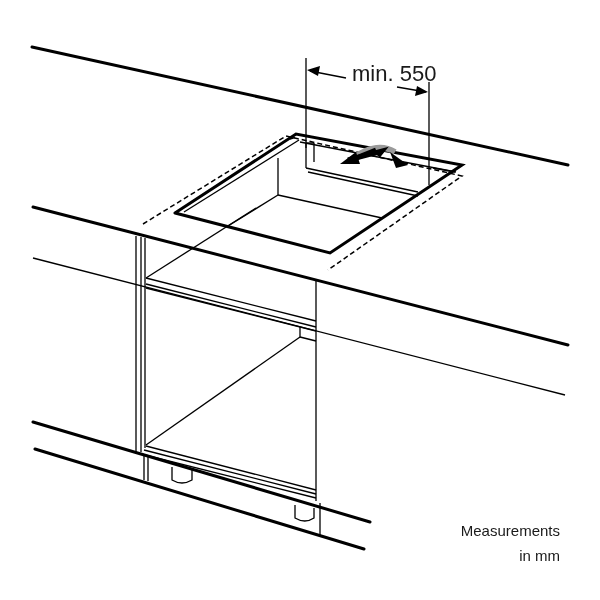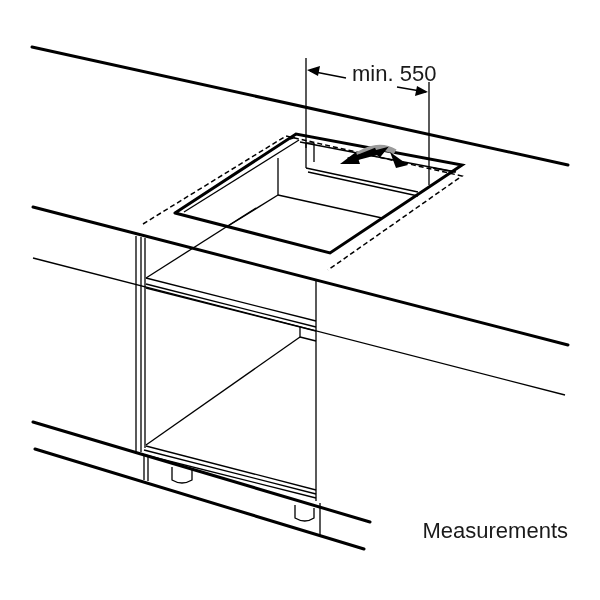--- a/index.html
+++ b/index.html
@@ -3,22 +3,22 @@
   <meta charset="utf-8">
   <style>
     html, body { margin: 0; padding: 0; background: #ffffff; }
     body { width: 600px; height: 600px; position: relative; overflow: hidden; }
     #diagram { position: absolute; left: 0; top: 0; width: 600px; height: 600px; }
     .thick { stroke: #000; stroke-width: 3; fill: none; stroke-linecap: round; }
     .thin { stroke: #000; stroke-width: 1.3; fill: none; }
     .dash { stroke: #000; stroke-width: 1.5; fill: none; stroke-dasharray: 5 3; }
     .dim-text { font-family: "Liberation Sans", sans-serif; font-size: 22px; fill: #1a1a1a; }
     .note {
-      position: absolute; right: 32px; top: 518px;
-      font-family: "Liberation Sans", sans-serif; font-size: 22px; color: #1a1a1a;
+      position: absolute; right: 40px; top: 518px;
+      font-family: "Liberation Sans", sans-serif; font-size: 15px; color: #1a1a1a;
       text-align: right; line-height: 25px;
     }
   </style>
 </head>
 <body>
 
 <svg id="diagram" viewBox="0 0 600 600" xmlns="http://www.w3.org/2000/svg">
 
   <g>
     <line class="thick" x1="32" y1="47" x2="568" y2="165"></line>
@@ -97,13 +97,14 @@
   </g>
 
   <g>
     <path class="thin" d="M172,467 L172,480 Q182,486 192,480 L192,470"></path>
     <path class="thin" d="M295,505 L295,518 Q305,524 314,518 L314,508"></path>
   </g>
 </svg>
 
 <div class="note">
   <div>Measurements</div>
+  <div>in mm</div>
 </div>
 
 </body></html>

